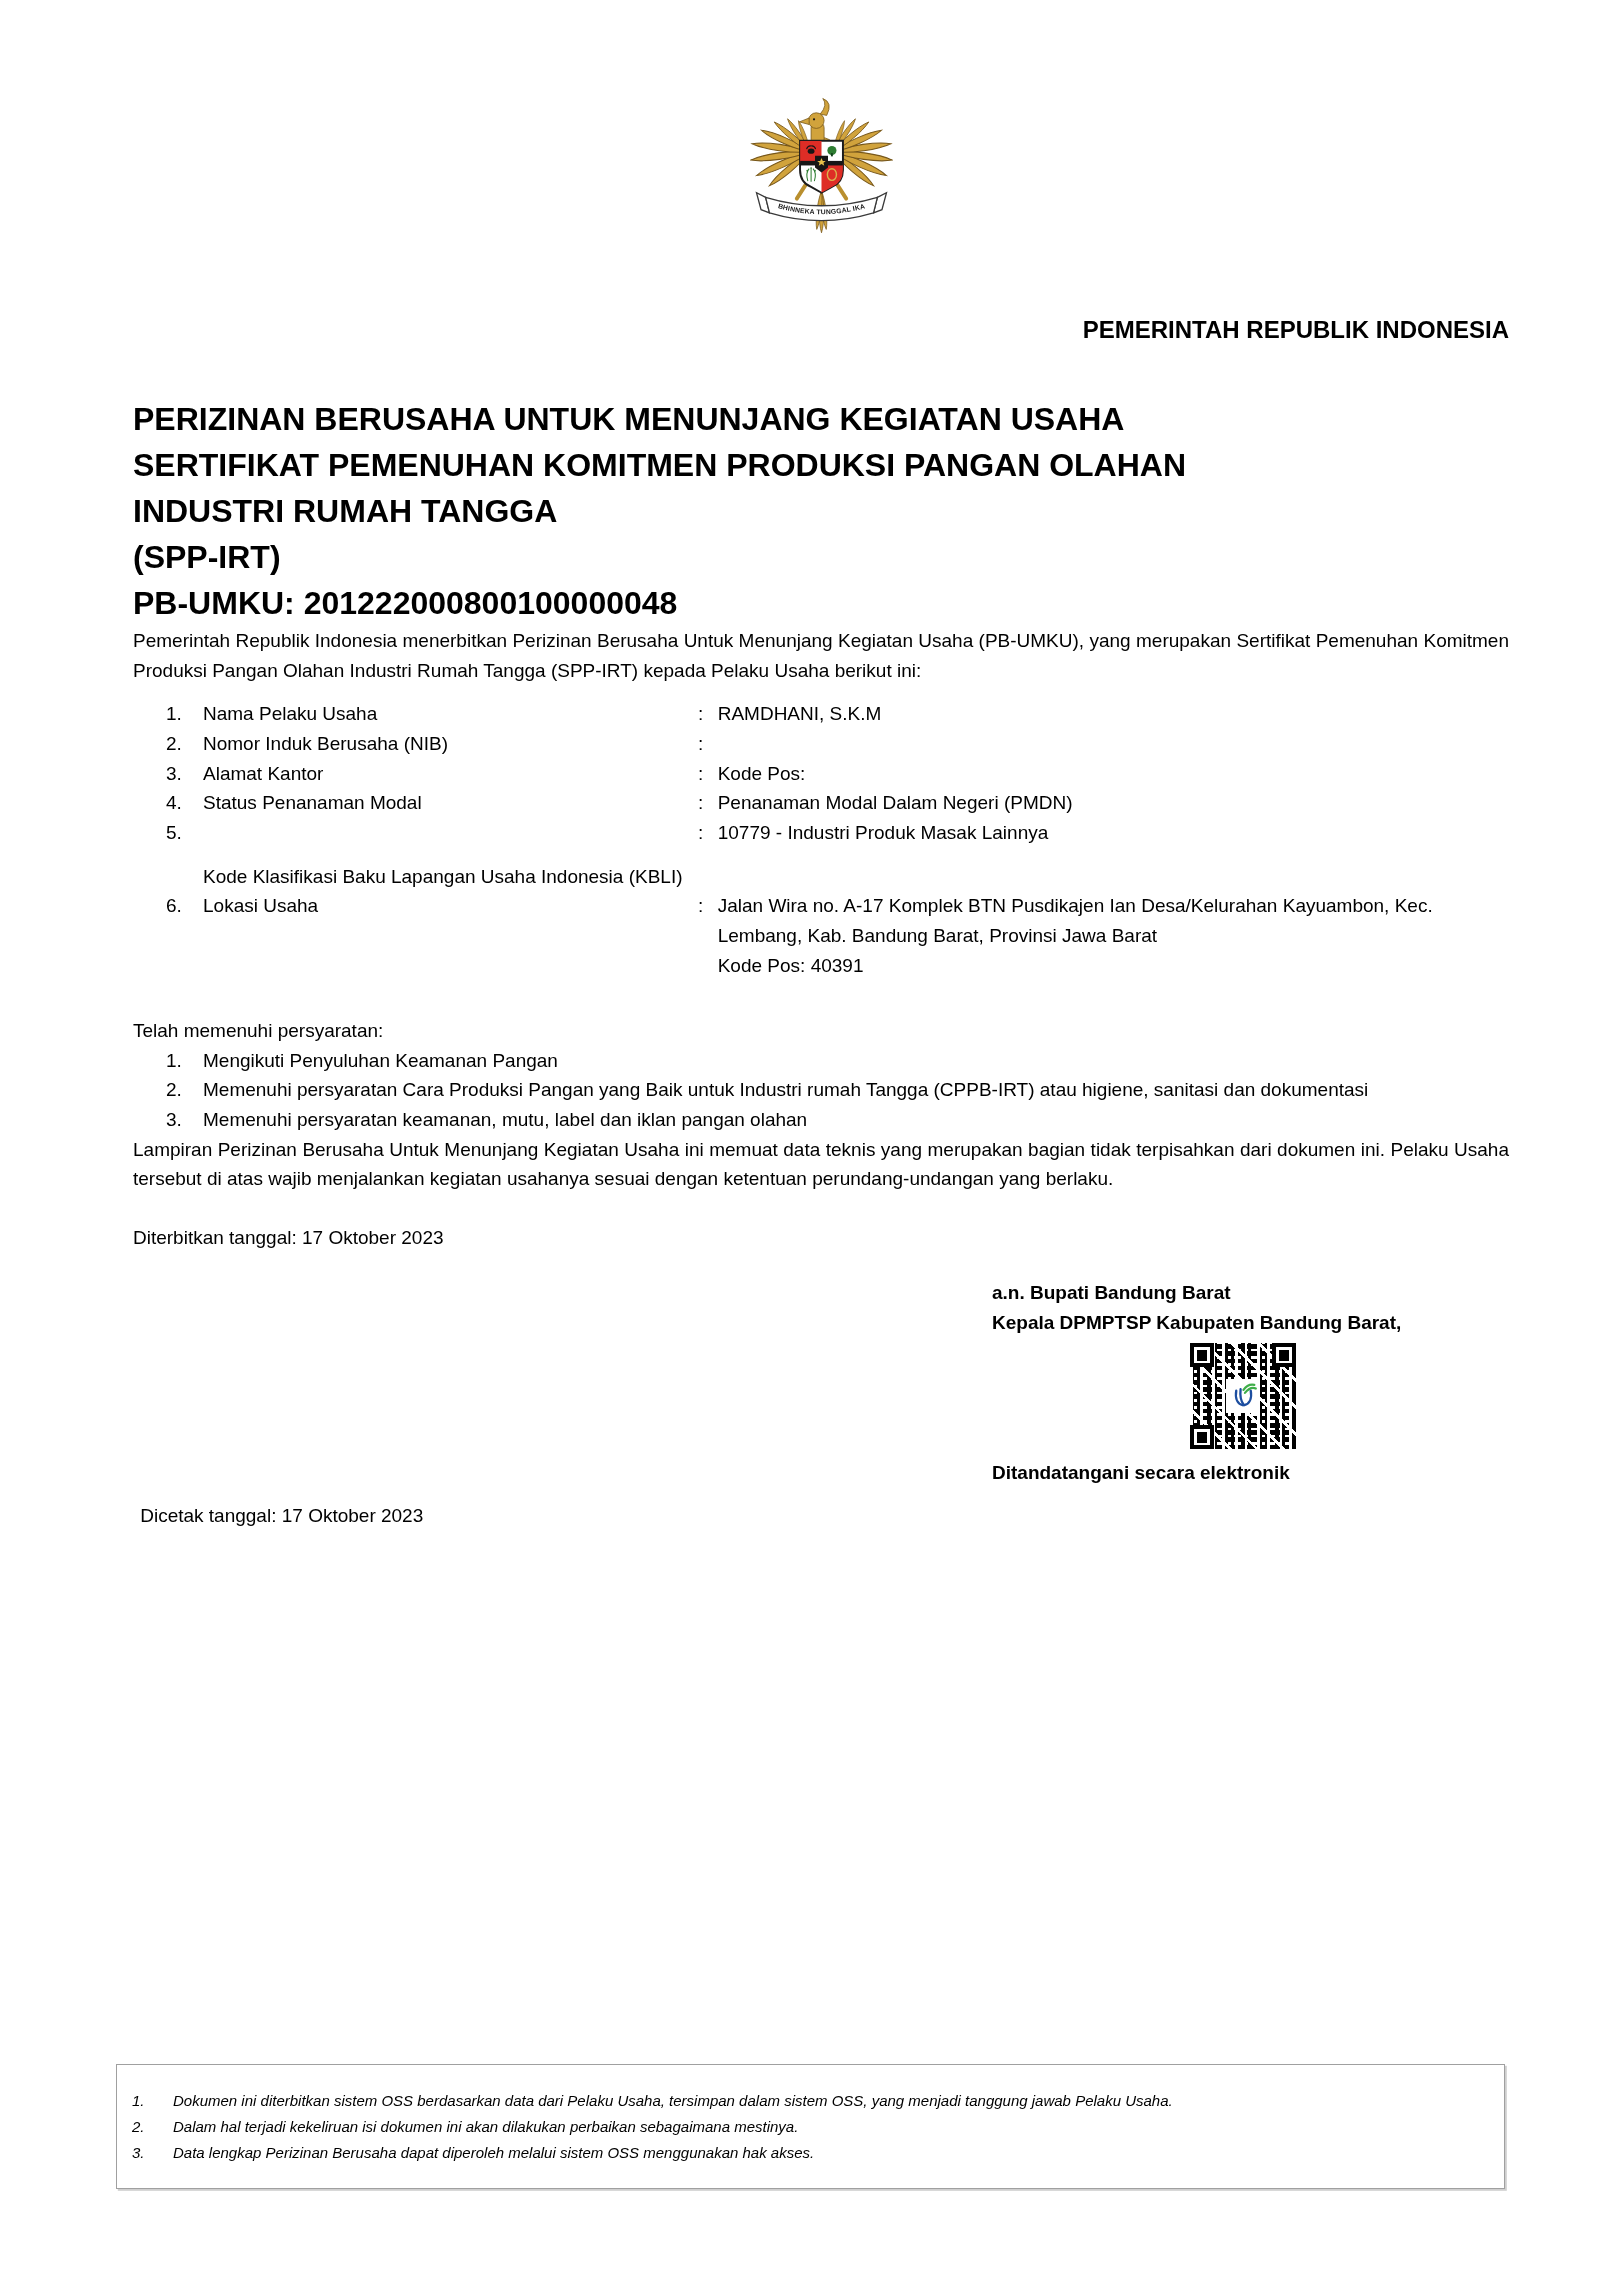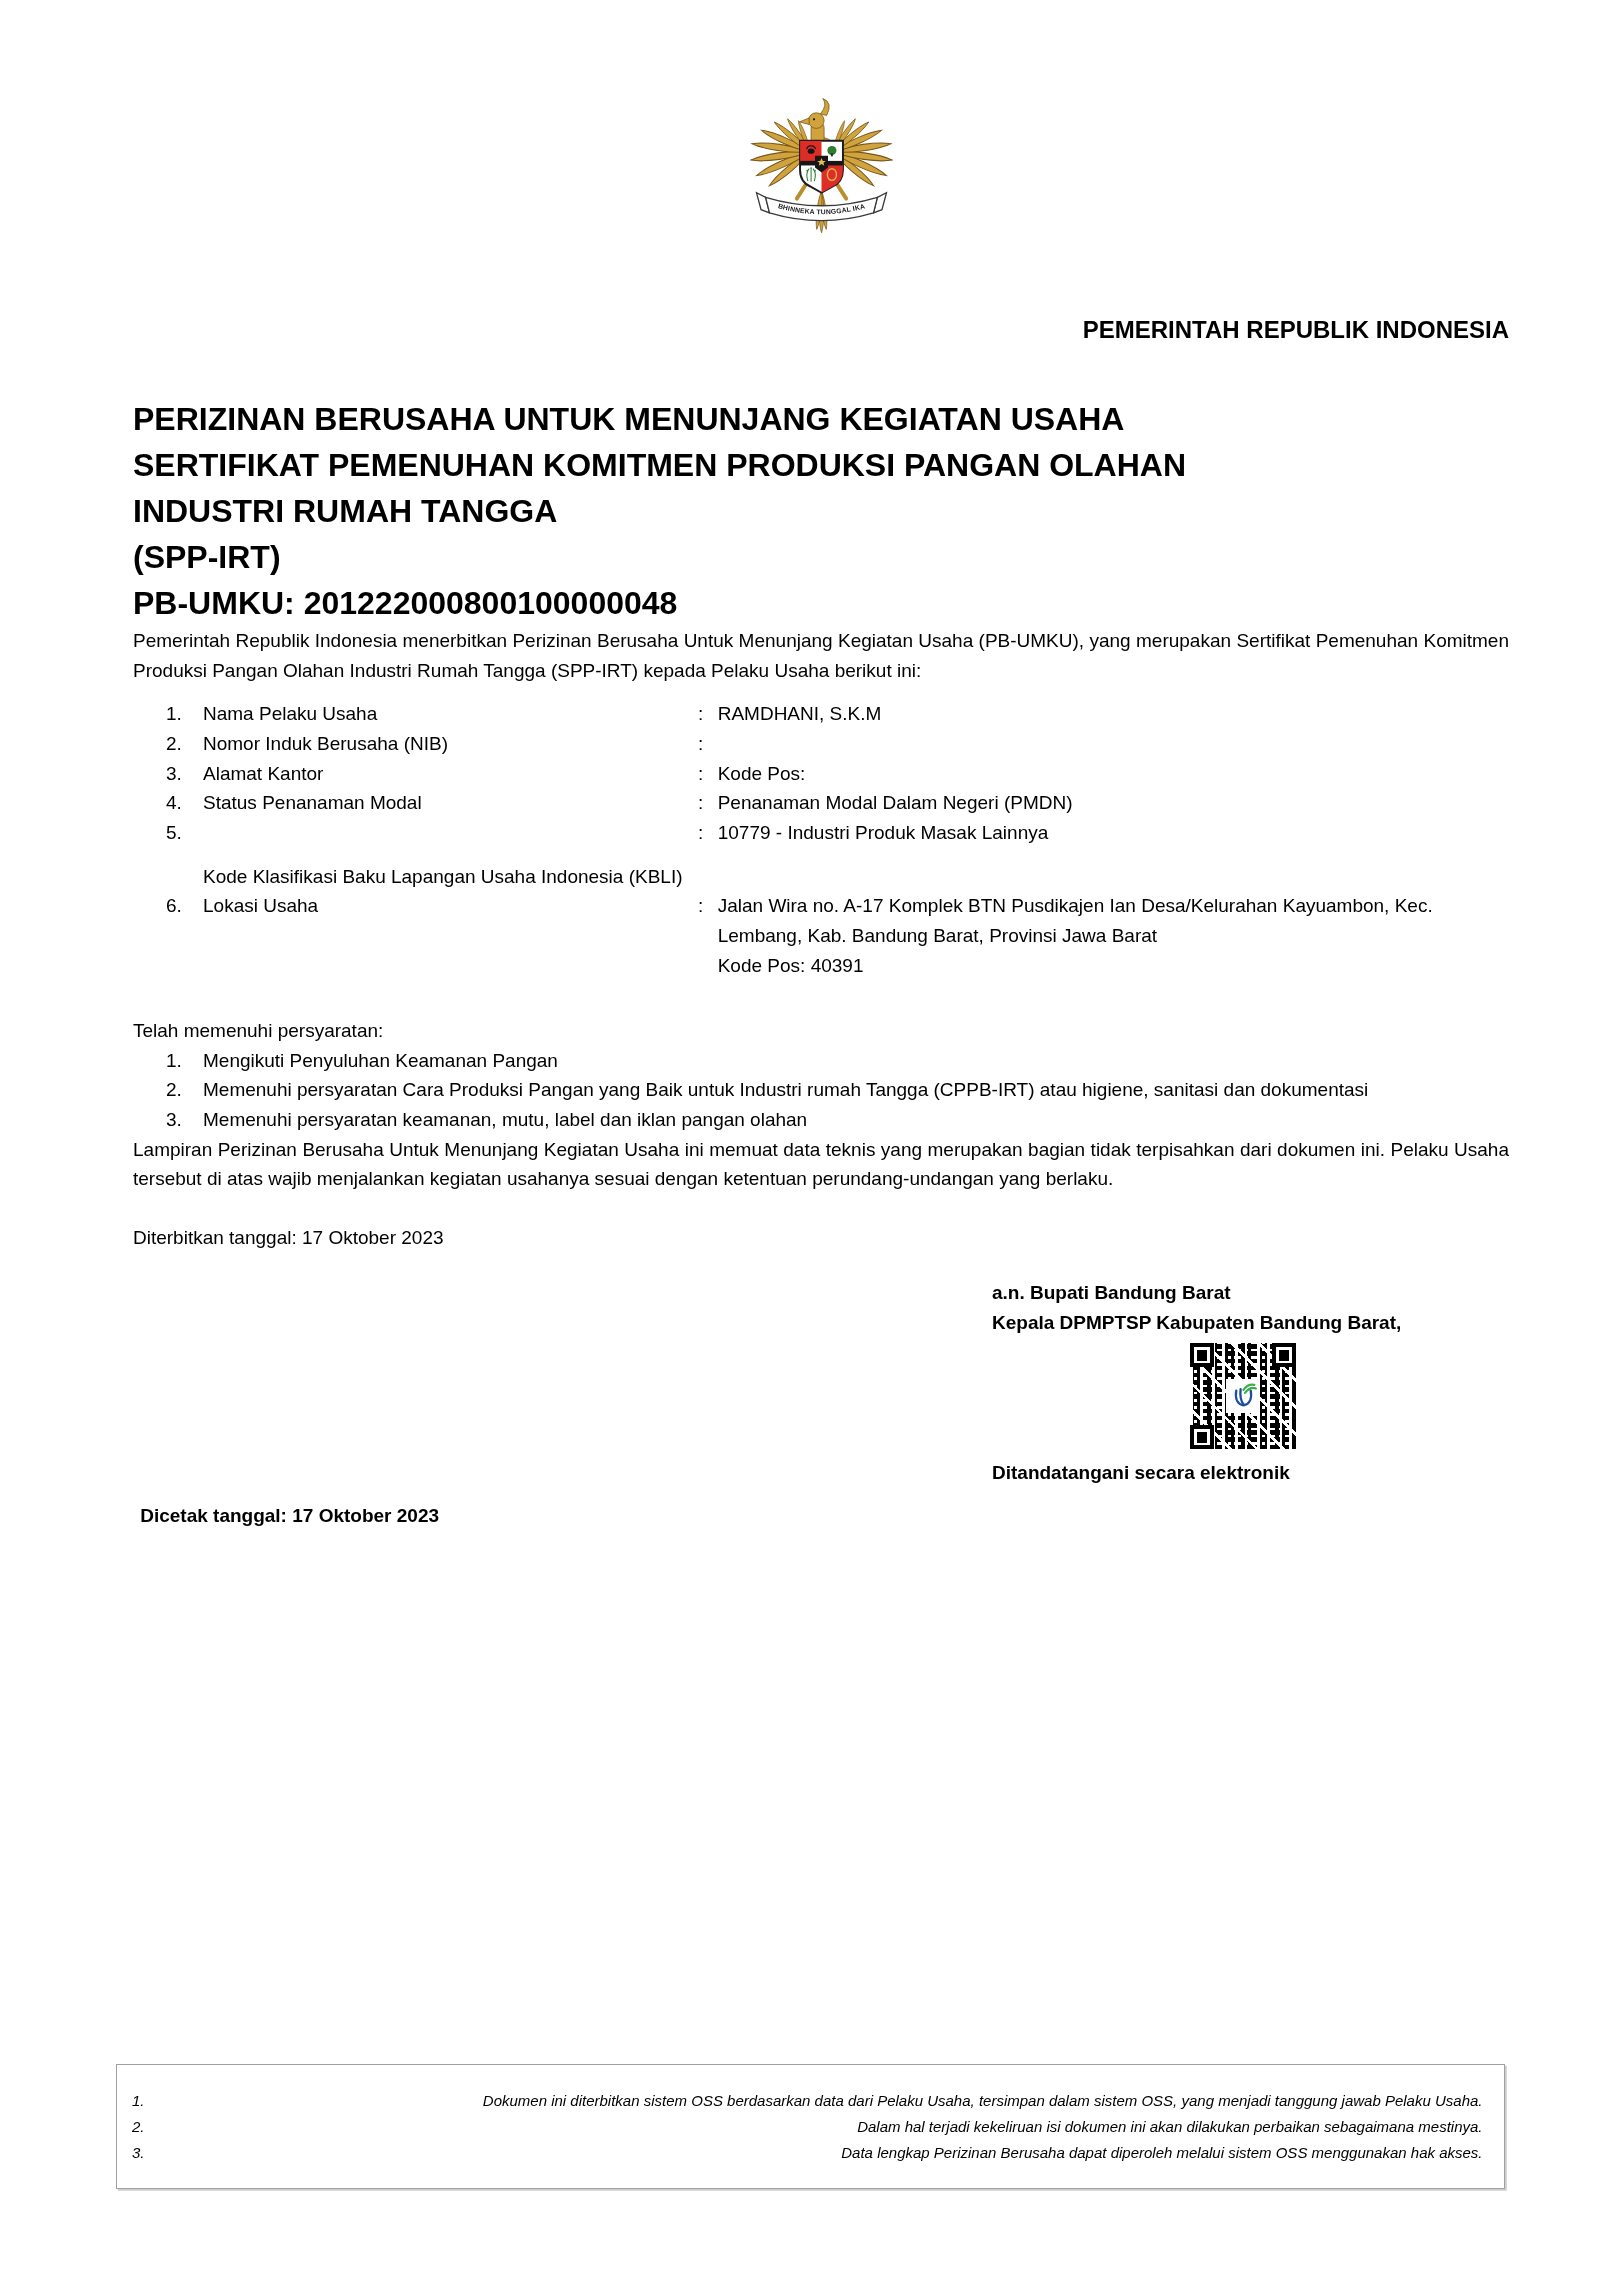--- a/index.html
+++ b/index.html
@@ -42,28 +42,28 @@
         repeating-linear-gradient(45deg,transparent 0 8px,#fff 8px 10.7px,transparent 10.7px 19px),
         repeating-linear-gradient(0deg,#000 0 4.5px,transparent 4.5px 7.2px,#000 7.2px 11.6px,transparent 11.6px 14.3px,#000 14.3px 19px,transparent 19px 21.5px),
         repeating-linear-gradient(90deg,#000 0 3.6px,transparent 3.6px 7.2px,#000 7.2px 9.9px,transparent 9.9px 17px);}
   .fp{position:absolute;width:24px;height:24px;border:4.5px solid #000;background:#fff;box-sizing:border-box;}
   .fp::after{content:"";position:absolute;inset:2.7px;background:#000;}
   .fp.tl{left:0;top:0}.fp.tr{right:0;top:0}.fp.bl{left:0;bottom:0}
   .qr-logo{position:absolute;left:50%;top:50%;transform:translate(-50%,-50%);
            width:34px;height:34px;background:#fff;display:flex;align-items:center;justify-content:center;}
   .sig-note{margin-top:9px;font-size:19px;line-height:29.6px;font-weight:700;}
 
-  .printed{margin:12.5px 0 0 7.2px;font-weight:bold;}
+  .printed{margin:12.5px 0 0 7.2px;}
 
   .notes{position:absolute;left:116px;right:116px;top:2064px;height:125px;box-sizing:border-box;
          border:1.8px solid #a0a0a0;box-shadow:1.8px 1.8px 0 #cfcfcf;
          padding:23px 21.5px 0 0;font-style:italic;font-size:15px;line-height:26px;}
   .nrow{display:flex;align-items:flex-start;}
   .nnum{flex:none;width:56px;padding-left:15px;box-sizing:border-box;}
-  .ntext{flex:1;text-align:right;}
+  .ntext{flex:1;}
 </style>
 </head>
 <body>
 
 <div class="page">
   <div class="content">
 
     <svg class="emblem" viewBox="0 0 220 240" aria-hidden="true">
       <defs>
         <path id="feather" d="M0,0 C-5,-20 -5,-52 0,-68 C5,-52 5,-20 0,0 Z"></path>

